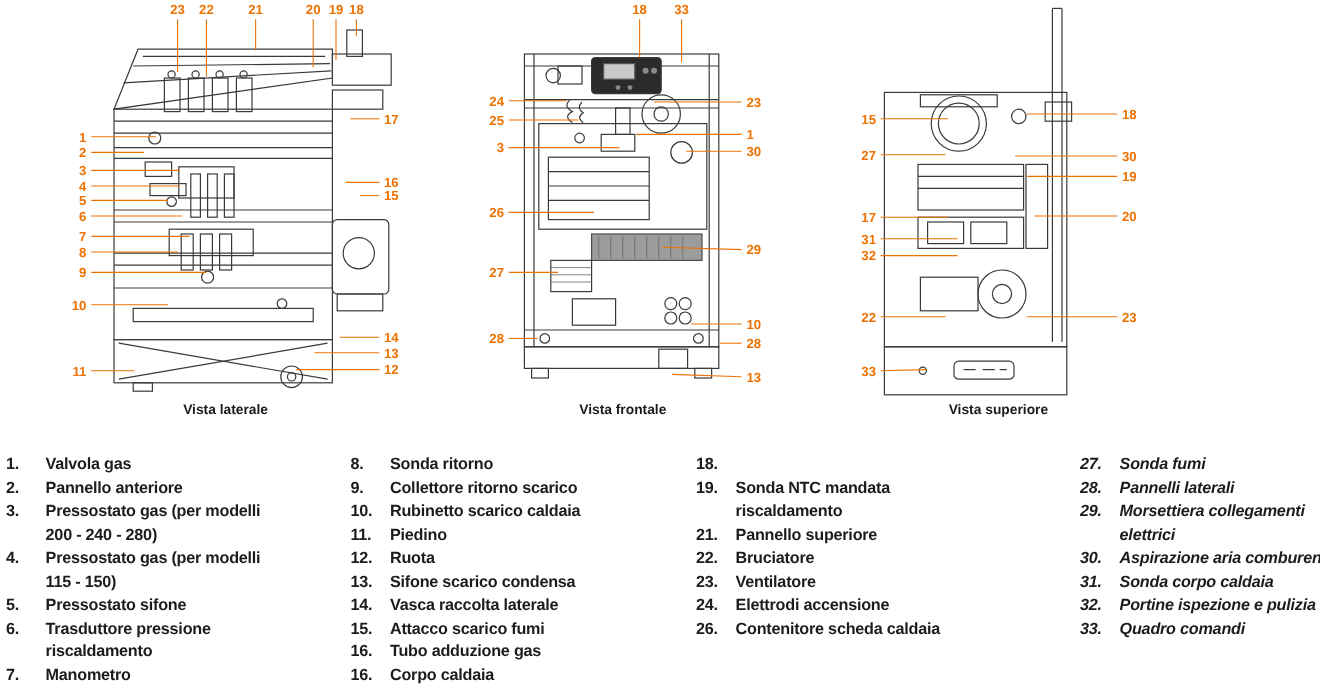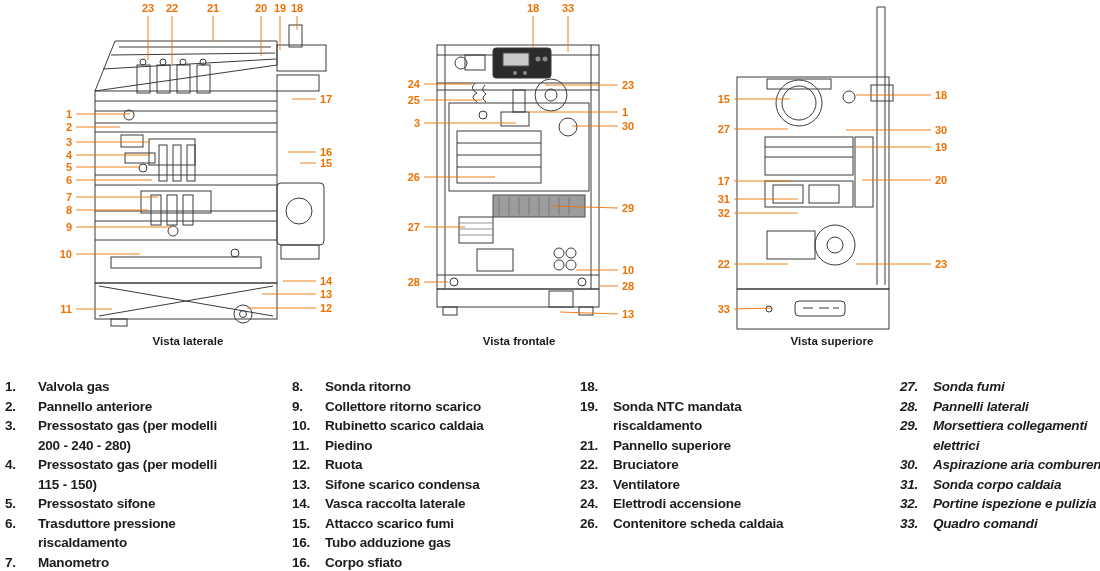--- a/index.html
+++ b/index.html
@@ -349,21 +349,21 @@
       <div class="legend-item">
         <span class="num">15.</span>
         <span class="txt">Attacco scarico fumi</span>
       </div>
       <div class="legend-item">
         <span class="num">16.</span>
         <span class="txt">Tubo adduzione gas</span>
       </div>
       <div class="legend-item">
         <span class="num">16.</span>
-        <span class="txt">Corpo sfiato</span>
+        <span class="txt">Corpo caldaia</span>
       </div>
     </div>
   <div class="legend-col" id="legend-col-2">
       <div class="legend-item">
         <span class="num">18.</span>
       </div>
       <div class="legend-item">
         <span class="num">19.</span>
         <span class="txt">Sonda NTC mandata
 riscaldamento</span>

